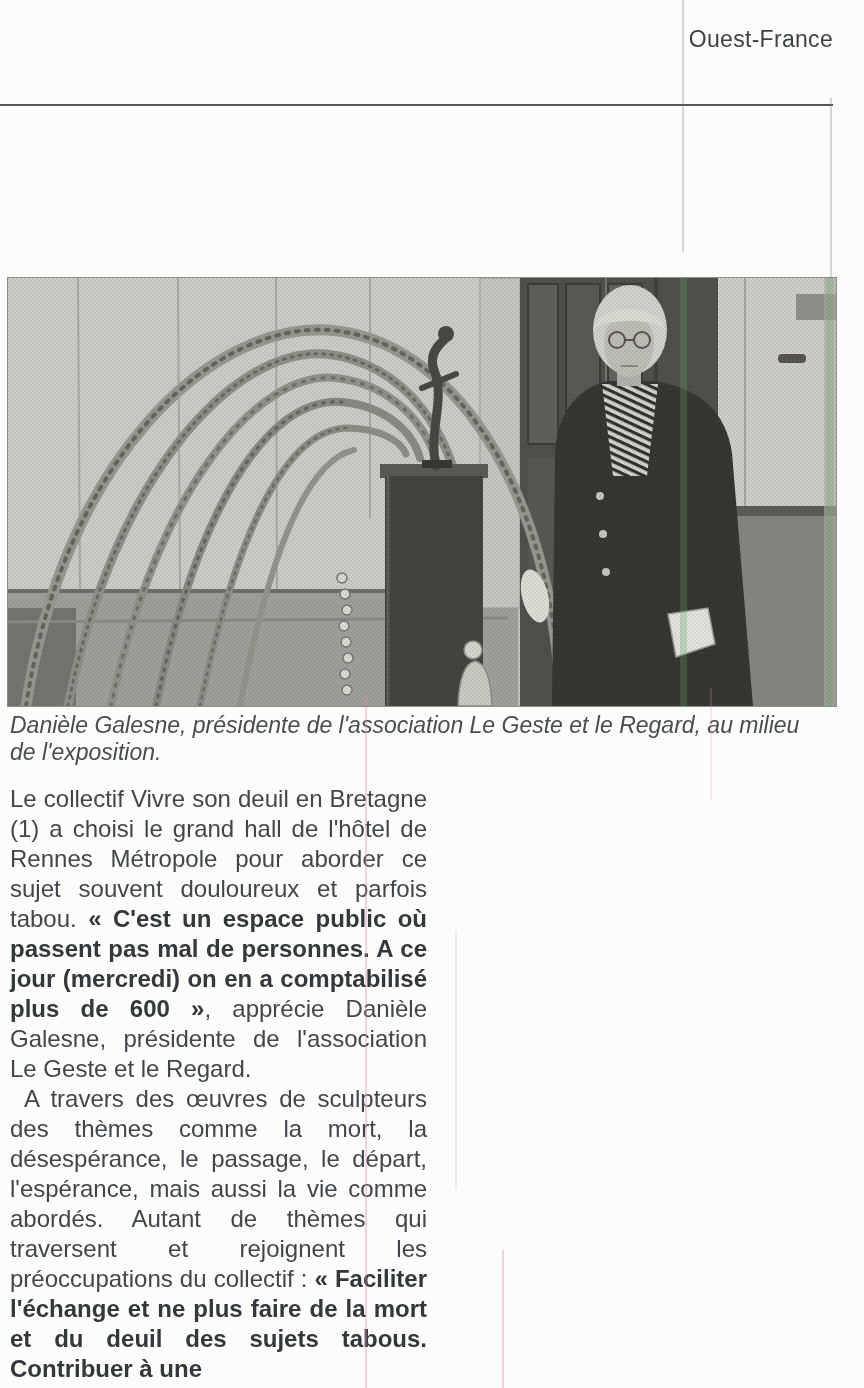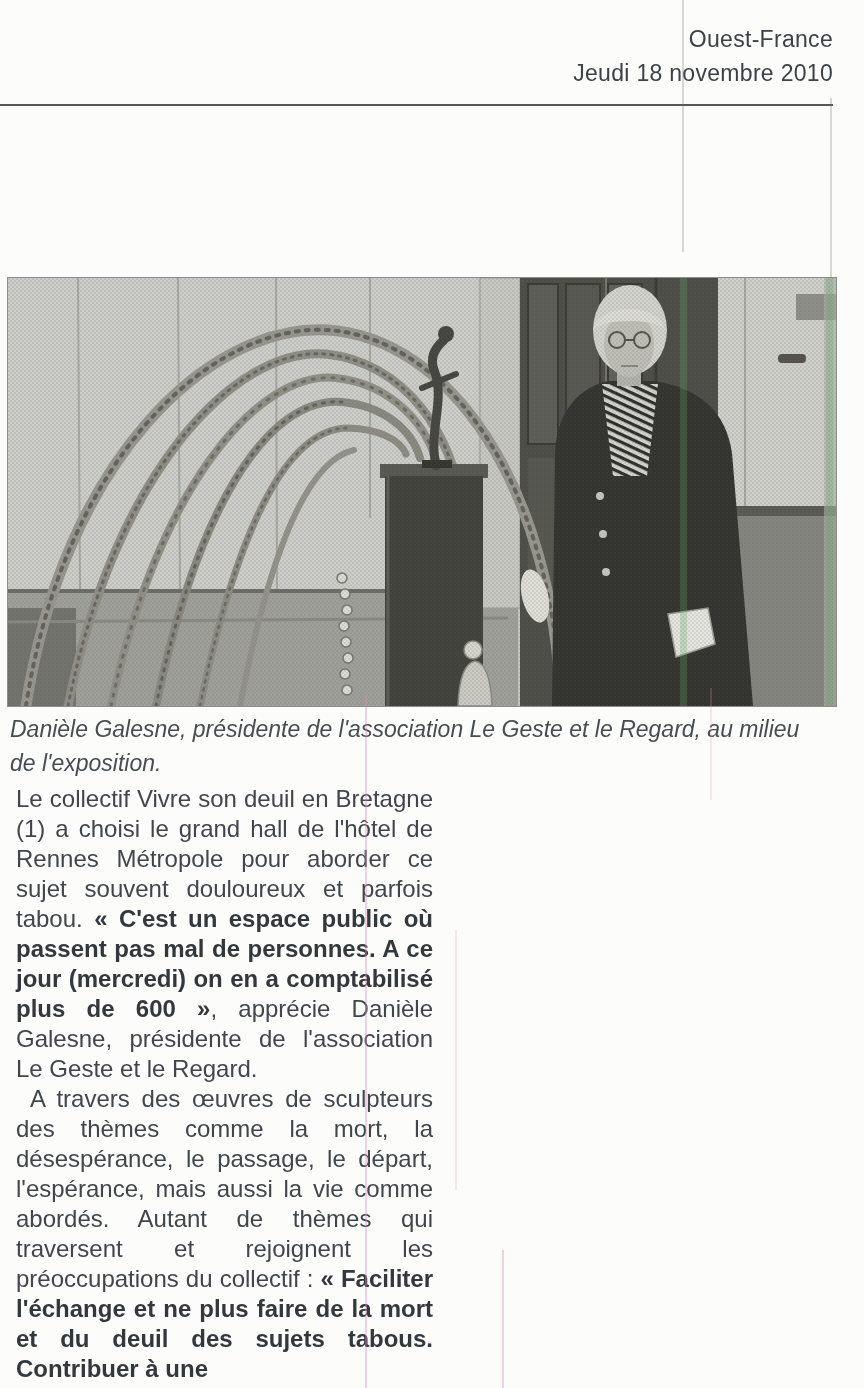--- a/index.html
+++ b/index.html
@@ -31,26 +31,26 @@
   
   .photo-wrap{
     position:absolute;top:278px;left:8px;
     width:828px;height:428px;
     outline:1px solid #8d8d89;
     background:#c6c6c2;
   }
   
   .caption{
     position:absolute;top:712px;left:10px;width:812px;
-    font-size:23px;line-height:34px;font-style:italic;
+    font-size:23px;line-height:27px;font-style:italic;
     color:#484d52;
   }
   
   .columns{
-    position:absolute;top:784px;left:16px;
+    position:absolute;top:784px;left:10px;
     display:flex;gap:15px;
   }
   .col{width:417px;}
   .col p{
     margin:0;
     font-size:24px;line-height:30px;
     text-align:justify;
     color:#41464c;
   }
   .col p.indent{text-indent:14px;}
@@ -61,21 +61,20 @@
   .sl-pink-soft{background:rgba(224,150,190,.22);}
   .sl-grey{background:rgba(110,115,120,.28);}
 </style>
 </head>
 <body>
 
 <div class="page">
 
   <div class="masthead">
     <div>Ouest-France</div>
-    <div>Jeudi 18 novembre 2010</div>
   </div>
   <div class="top-rule"></div>
 
 
   <div class="photo-wrap">
     <svg width="828" height="428" viewBox="0 0 828 428">
       <defs>
         <pattern id="stripes" width="7" height="7" patternUnits="userSpaceOnUse" patternTransform="rotate(25)">
           <rect width="7" height="7" fill="#d6d6d0"></rect>
           <rect width="7" height="3.2" fill="#2d2d29"></rect>

